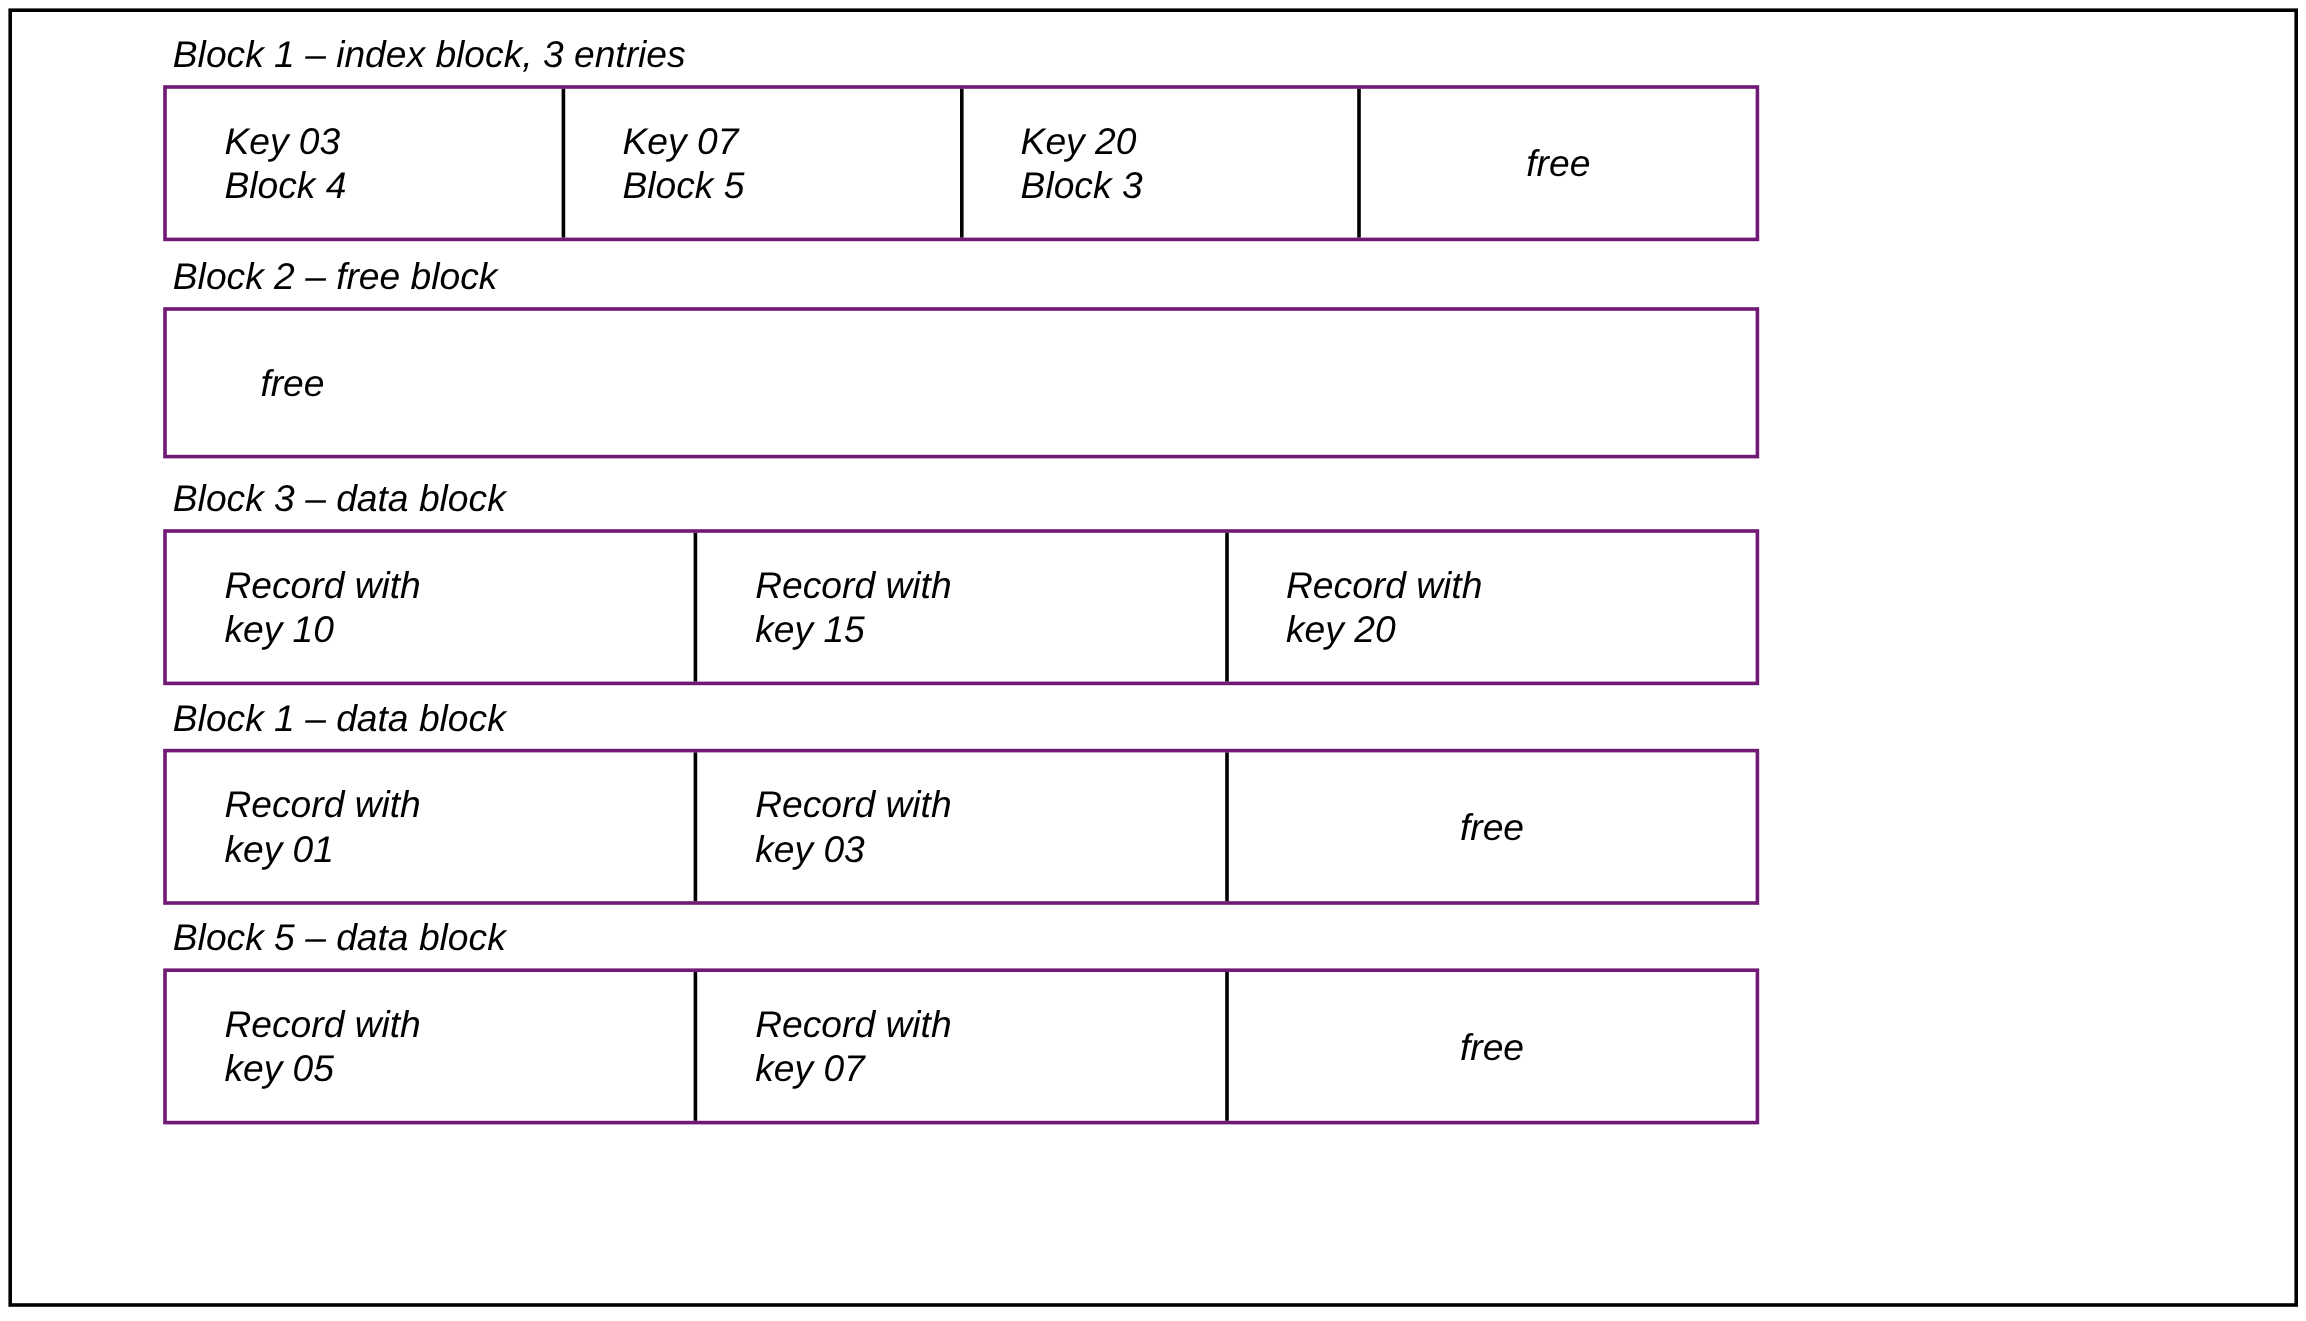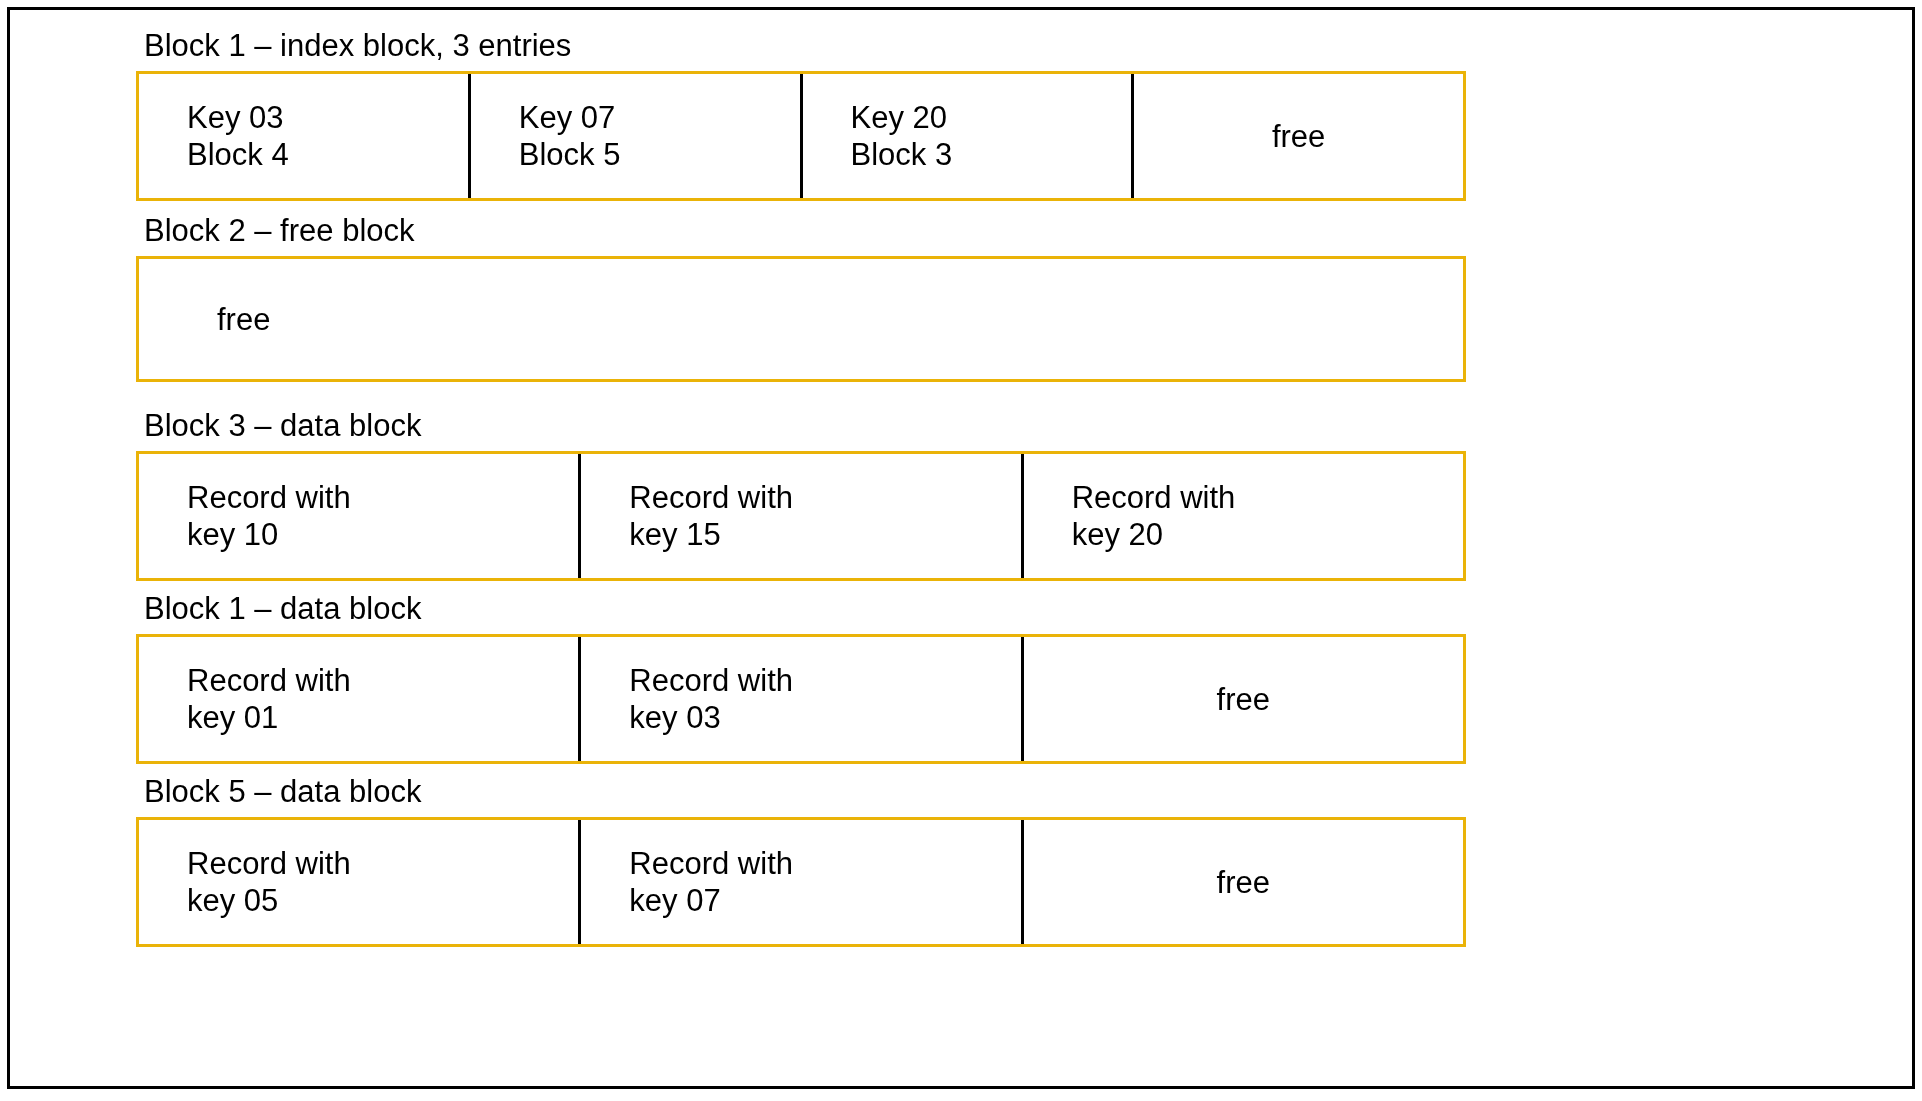--- a/index.html
+++ b/index.html
@@ -30,37 +30,38 @@
   
   #blocks-area {
     position: absolute;
     left: 126px;
     top: 18px;
     width: 1340px;
   }
 
   .block-section {
     position: relative;
+    font-style: italic;
   }
 
   .block-label {
     font-size: 31px;
     line-height: 36px;
     letter-spacing: 0px;
     color: #000000;
     padding-left: 8px;
     margin-bottom: 7px;
     white-space: nowrap;
   }
 
   
   .block-table {
     display: flex;
     box-sizing: border-box;
-    border: 3px solid #eab308;
+    border: 3px solid #701a75;
     background: #ffffff;
     width: 1330px;
   }
 
   .block-cell {
     box-sizing: border-box;
     flex: 1 1 0;
     border-right: 3px solid #000000;
     display: flex;
     align-items: center;
@@ -96,21 +97,21 @@
     text-align: left;
   }
 
   
   .h-index  { height: 130px; }
   .h-free   { height: 126px; }
   .h-data   { height: 130px; justify-content: center; }
 
   
   .gap-a { margin-bottom: 12px; }
-  .gap-b { margin-bottom: 26px; }
+  .gap-b { margin-bottom: 16px; }
   .gap-c { margin-bottom: 10px; }
   .gap-d { margin-bottom: 10px; }
 </style>
 </head>
 <body>
 
 <div id="figure-frame">
   <div id="blocks-area">
 
     <div class="block-section gap-a">

